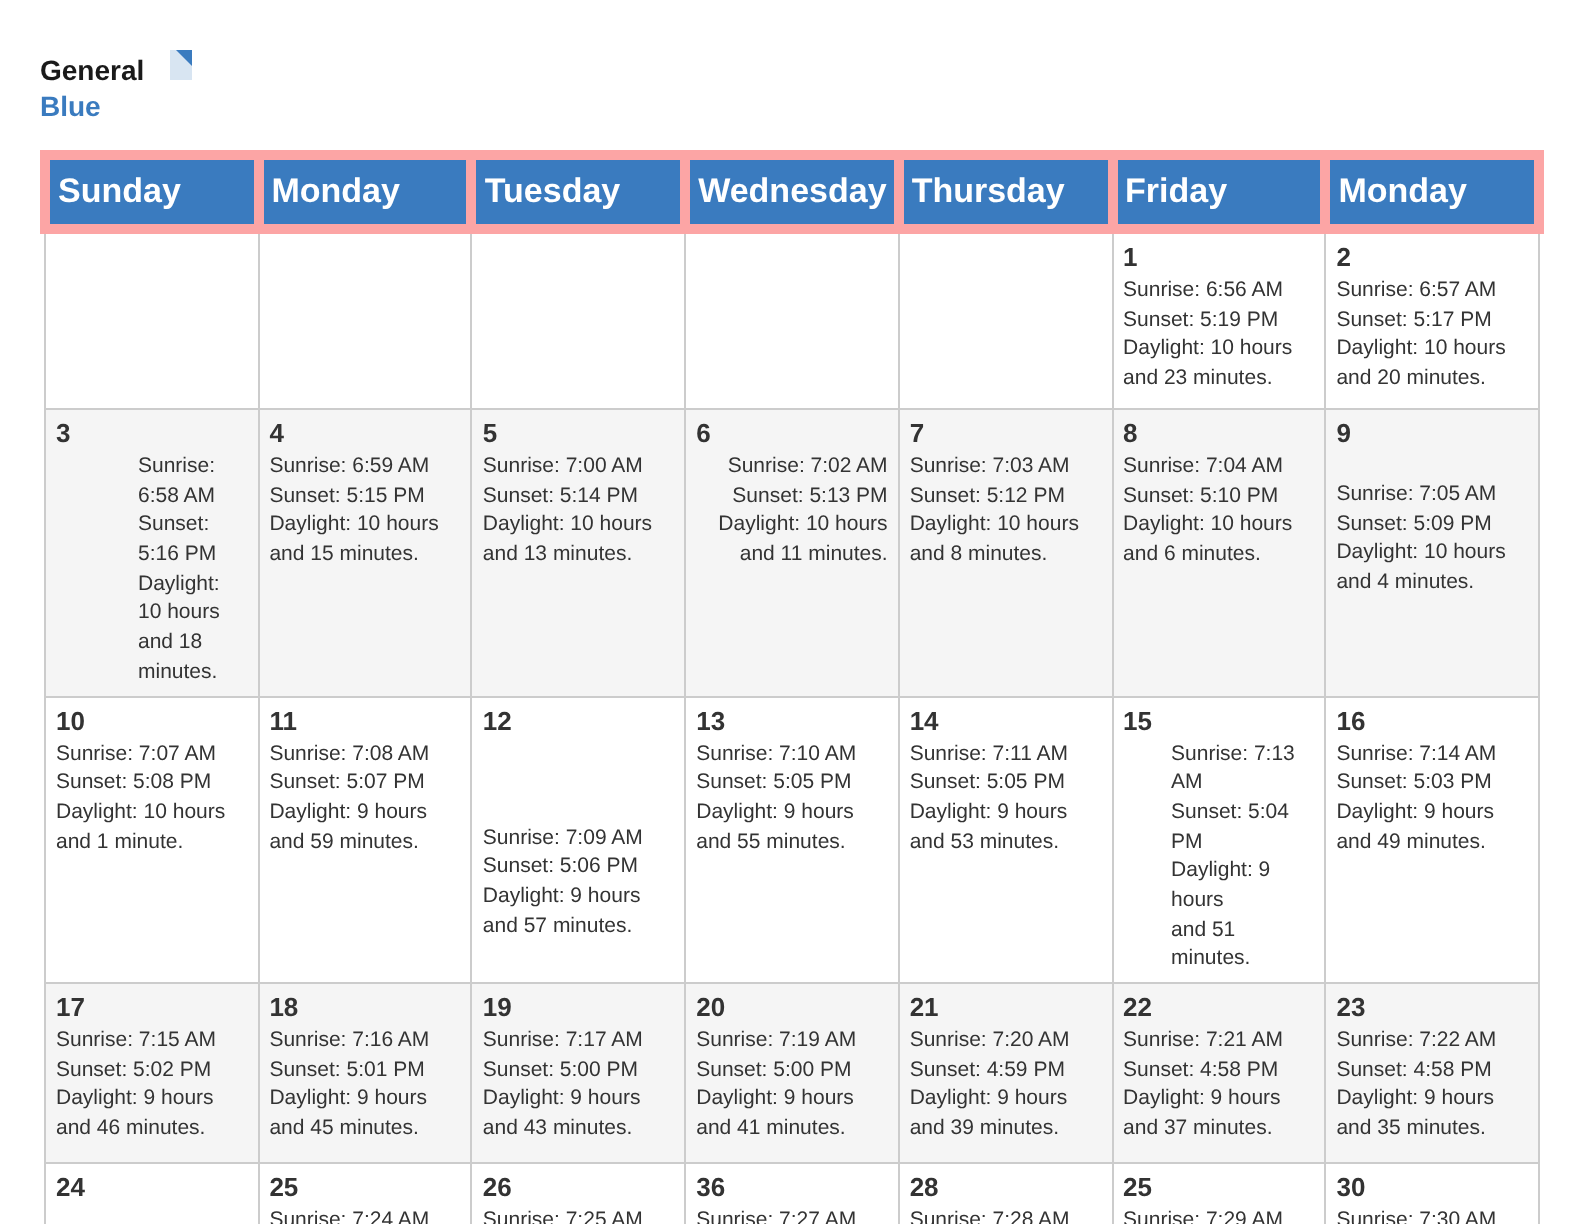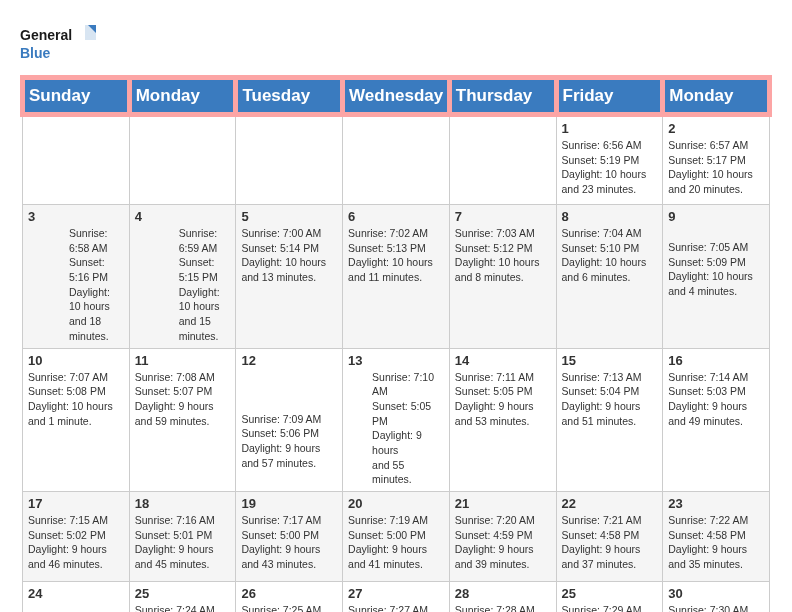--- a/index.html
+++ b/index.html
@@ -128,35 +128,35 @@
       <tr>
         <td>
           <div class="day-number">3</div>
           <div class="day-info" style="white-space: pre-line; margin-left: 41px;">Sunrise: 6:58 AM
 Sunset: 5:16 PM
 Daylight: 10 hours
 and 18 minutes.</div>
         </td>
         <td>
           <div class="day-number">4</div>
-          <div class="day-info" style="white-space: pre-line; margin-left: 44px;">Sunrise: 6:59 AM
+          <div class="day-info" style="white-space: pre-line;">Sunrise: 6:59 AM
 Sunset: 5:15 PM
 Daylight: 10 hours
 and 15 minutes.</div>
         </td>
         <td>
           <div class="day-number">5</div>
           <div class="day-info" style="white-space: pre-line;">Sunrise: 7:00 AM
 Sunset: 5:14 PM
 Daylight: 10 hours
 and 13 minutes.</div>
         </td>
         <td>
           <div class="day-number">6</div>
-          <div class="day-info" style="white-space: pre-line;">Sunrise: 7:02 AM
+          <div class="day-info" style="white-space: pre-line; text-align: right;">Sunrise: 7:02 AM
 Sunset: 5:13 PM
 Daylight: 10 hours
 and 11 minutes.</div>
         </td>
         <td>
           <div class="day-number">7</div>
           <div class="day-info" style="white-space: pre-line;">Sunrise: 7:03 AM
 Sunset: 5:12 PM
 Daylight: 10 hours
 and 8 minutes.</div>
@@ -193,35 +193,35 @@
         </td>
         <td>
           <div class="day-number">12</div>
           <div class="day-info" style="white-space: pre-line; margin-top: 44px;">Sunrise: 7:09 AM
 Sunset: 5:06 PM
 Daylight: 9 hours
 and 57 minutes.</div>
         </td>
         <td>
           <div class="day-number">13</div>
-          <div class="day-info" style="white-space: pre-line; margin-left: 24px;">Sunrise: 7:10 AM
+          <div class="day-info" style="white-space: pre-line;">Sunrise: 7:10 AM
 Sunset: 5:05 PM
 Daylight: 9 hours
 and 55 minutes.</div>
         </td>
         <td>
           <div class="day-number">14</div>
           <div class="day-info" style="white-space: pre-line;">Sunrise: 7:11 AM
 Sunset: 5:05 PM
 Daylight: 9 hours
 and 53 minutes.</div>
         </td>
         <td>
           <div class="day-number">15</div>
-          <div class="day-info" style="white-space: pre-line;">Sunrise: 7:13 AM
+          <div class="day-info" style="white-space: pre-line; margin-left: 24px;">Sunrise: 7:13 AM
 Sunset: 5:04 PM
 Daylight: 9 hours
 and 51 minutes.</div>
         </td>
         <td>
           <div class="day-number">16</div>
           <div class="day-info" style="white-space: pre-line;">Sunrise: 7:14 AM
 Sunset: 5:03 PM
 Daylight: 9 hours
 and 49 minutes.</div>
@@ -294,21 +294,21 @@
 and 32 minutes.</div>
         </td>
         <td>
           <div class="day-number">26</div>
           <div class="day-info" style="white-space: pre-line;">Sunrise: 7:25 AM
 Sunset: 4:56 PM
 Daylight: 9 hours
 and 30 minutes.</div>
         </td>
         <td>
-          <div class="day-number">27</div>
+          <div class="day-number">36</div>
           <div class="day-info" style="white-space: pre-line;">Sunrise: 7:27 AM
 Sunset: 4:56 PM
 Daylight: 9 hours
 and 29 minutes.</div>
         </td>
         <td>
           <div class="day-number">28</div>
           <div class="day-info" style="white-space: pre-line;">Sunrise: 7:28 AM
 Sunset: 4:55 PM
 Daylight: 9 hours

